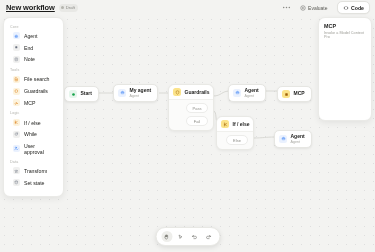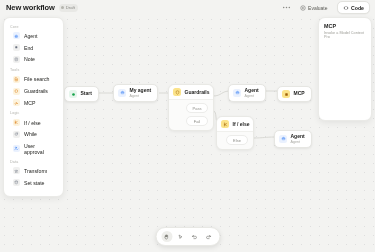--- a/index.html
+++ b/index.html
@@ -13,21 +13,21 @@
 
   
   .topbar {
     position: absolute; top: 0; left: 0; width: 375px; height: 15px;
     display: flex; align-items: center; justify-content: space-between;
     padding: 0 5px 0 6px;
     background: #f3f3f1;
     z-index: 40;
   }
   .title-wrap { display: flex; align-items: center; gap: 4px; }
-  .wf-title { font-size: 7.5px; font-weight: 700; color: #1a1a19; letter-spacing: -0.1px; }
+  .wf-title { font-size: 7.5px; font-weight: 700; color: #1a1a19; letter-spacing: -0.1px; text-decoration: underline; }
   .draft-badge {
     display: flex; align-items: center; gap: 1.5px;
     font-size: 4.2px; color: #8a8a85; background: #e8e8e5;
     border-radius: 5px; padding: 1.5px 3px 1.5px 2.5px;
   }
   .draft-dot { width: 3px; height: 3px; border-radius: 50%; background: #b5b5ae; display:inline-block; }
   .top-right { display: flex; align-items: center; gap: 5px; }
   .icon-btn-plain {
     width: 9px; height: 9px; display:flex; align-items:center; justify-content:center;
     color: #8a8a85;

